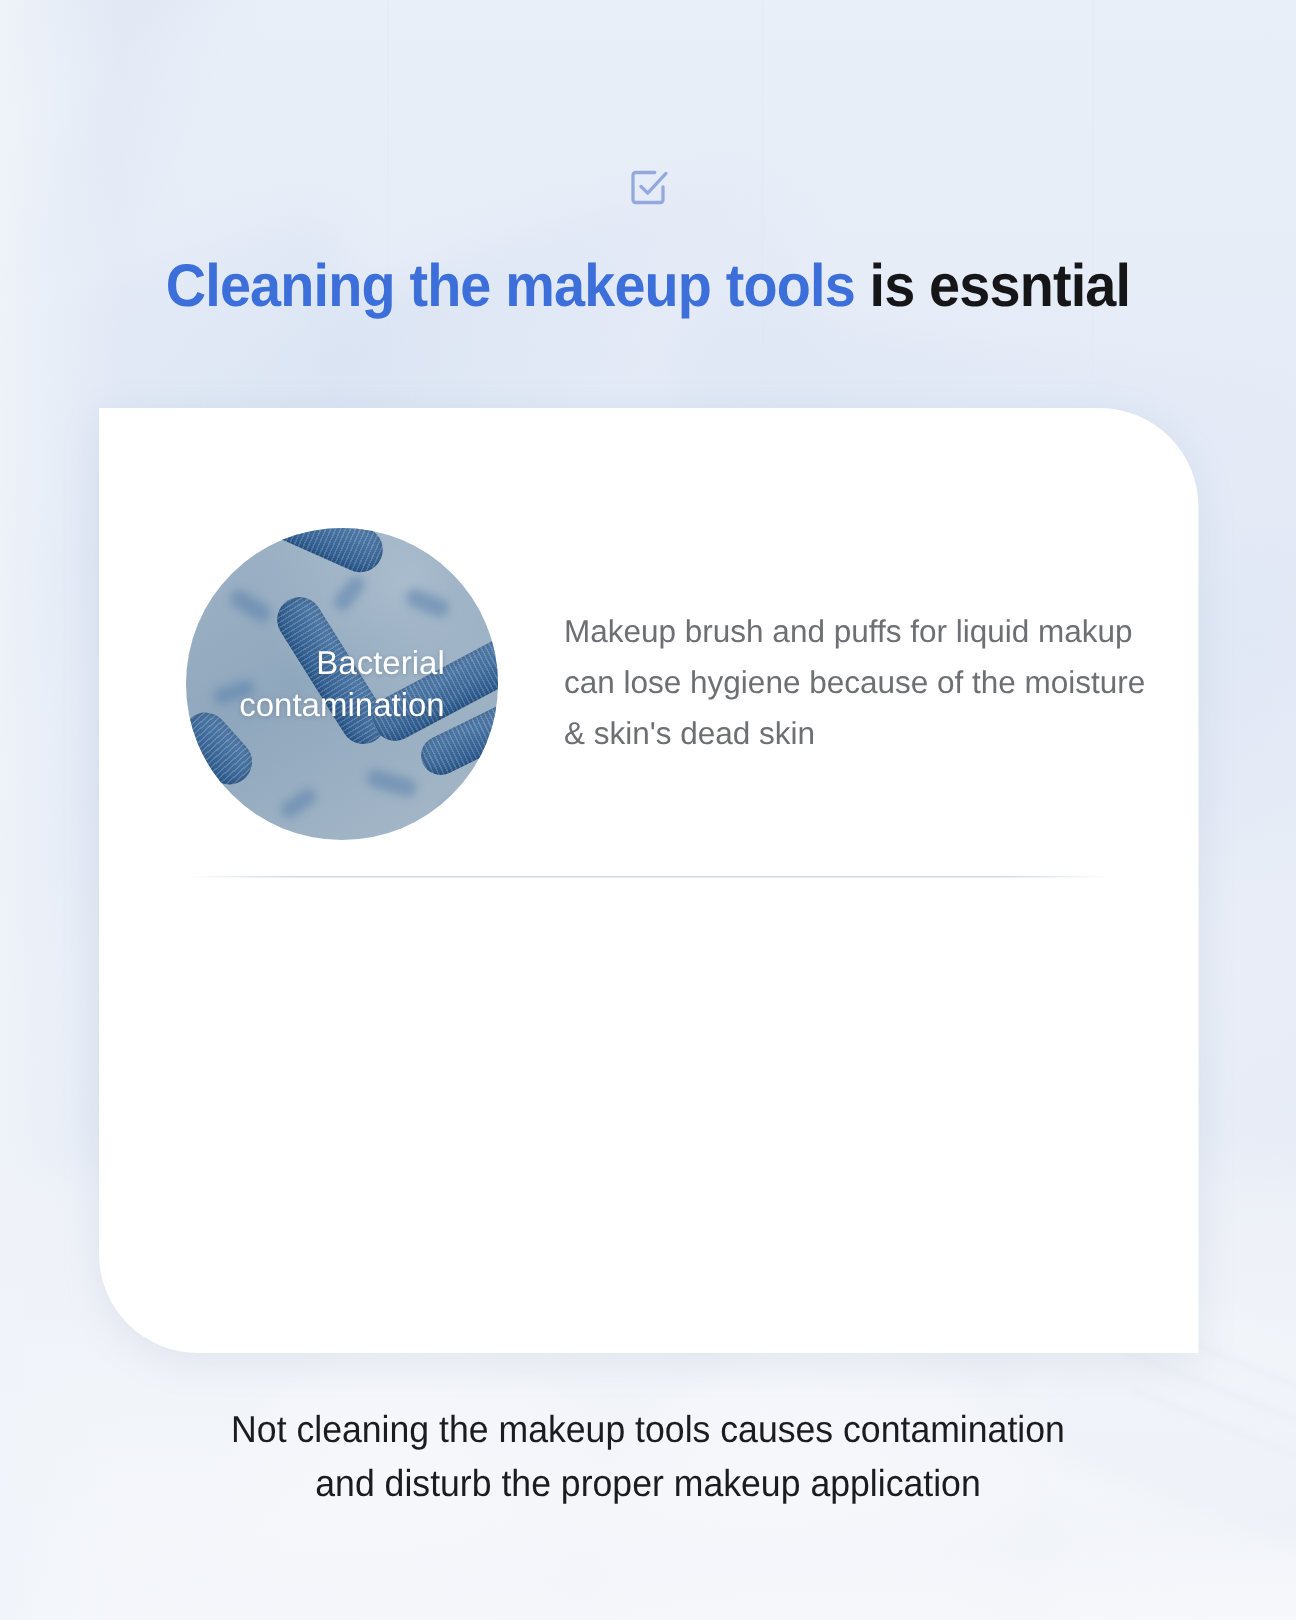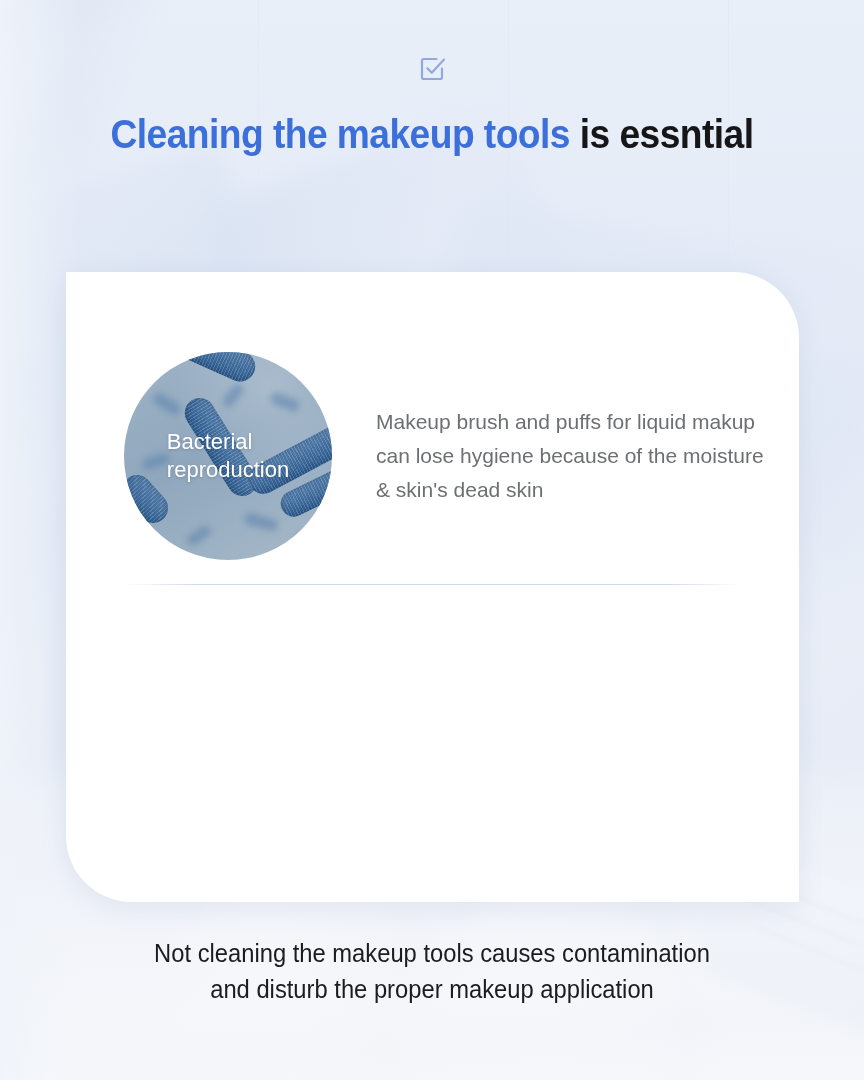--- a/index.html
+++ b/index.html
@@ -112,21 +112,21 @@
   }
   .left-veil {
     position:absolute; left:0; top:0; width:80px; height:1080px;
     background:linear-gradient(90deg,rgba(240,244,250,.85),rgba(240,244,250,0));
   }
 
   
   .page { position:relative; z-index:5; width:864px; height:1080px; }
 
   
-  .header { text-align:center; padding-top:52px; }
+  .header { text-align:center; padding-top:108px; }
 
   .check-icon { display:inline-block; width:34px; height:34px; }
   .check-icon svg { display:block; width:34px; height:34px; }
 
   .headline {
     margin-top:22px;
     font-size:40px;
     font-weight:700;
     letter-spacing:-.6px;
     line-height:1.1;
@@ -245,21 +245,21 @@
   .grain.g5{left:66px;top:176px;width:9px;height:7px;}
   .grain.g6{left:132px;top:182px;width:7px;height:7px;}
   .grain.g7{left:100px;top:36px;width:7px;height:6px;}
 
   .circle-label {
     position:relative;
     z-index:3;
     color:#ffffff;
     font-size:22px;
     line-height:1.26;
-    text-align:left;
+    text-align:right;
     font-weight:400;
     text-shadow:0 1px 3px rgba(60,70,90,.30);
     padding:0 6px;
   }
 
   
   .row-text {
     margin-left:44px;
     color:#6d6f72;
     font-size:21px;
@@ -351,21 +351,21 @@
           <span class="blurdot d5"></span>
             <span class="blurdot d6"></span>
           <span class="blurdot d7"></span>
           <span class="rod tex rd1"></span>
           <span class="rod tex rd2"></span>
           <span class="rod tex rd3"></span>
           <span class="rod tex rd4"></span>
           <span class="rod tex rd5"></span>
           <div class="circle-label">
             <span>Bacterial</span><br>
-            <span>reproduction</span>
+            <span>contamination</span>
           </div>
         </div>
         <p class="row-text">Makeup brush and puffs for liquid makup can lose hygiene because of the moisture &amp; skin's dead skin</p>
       </div>
 
       <div class="row r2">
       </div>
 
     </div>
   </div>

